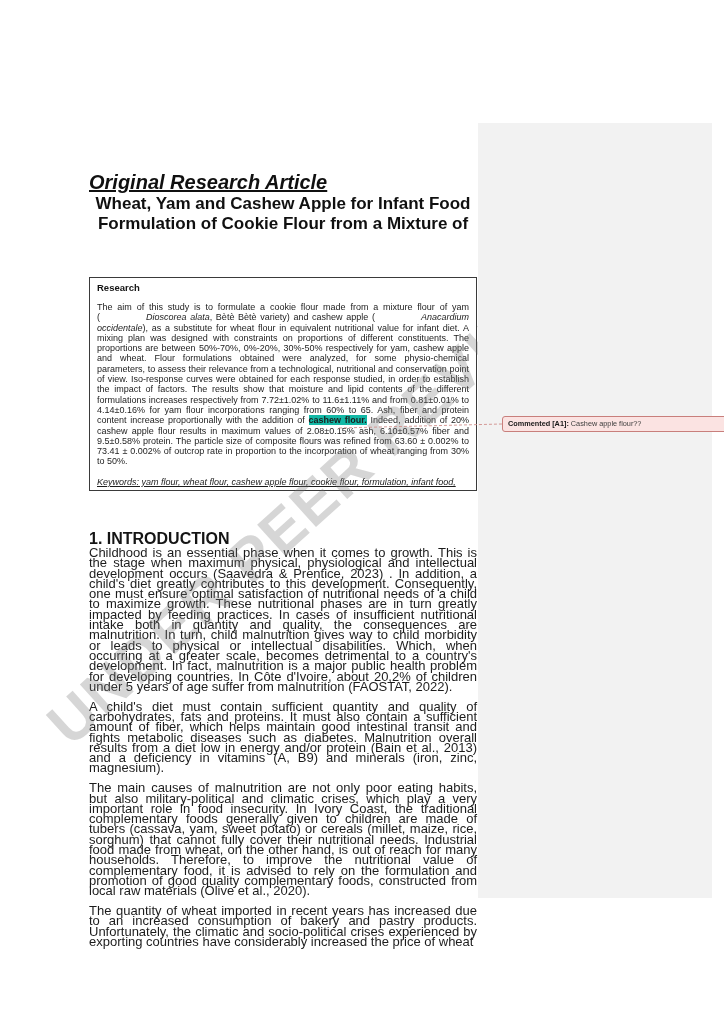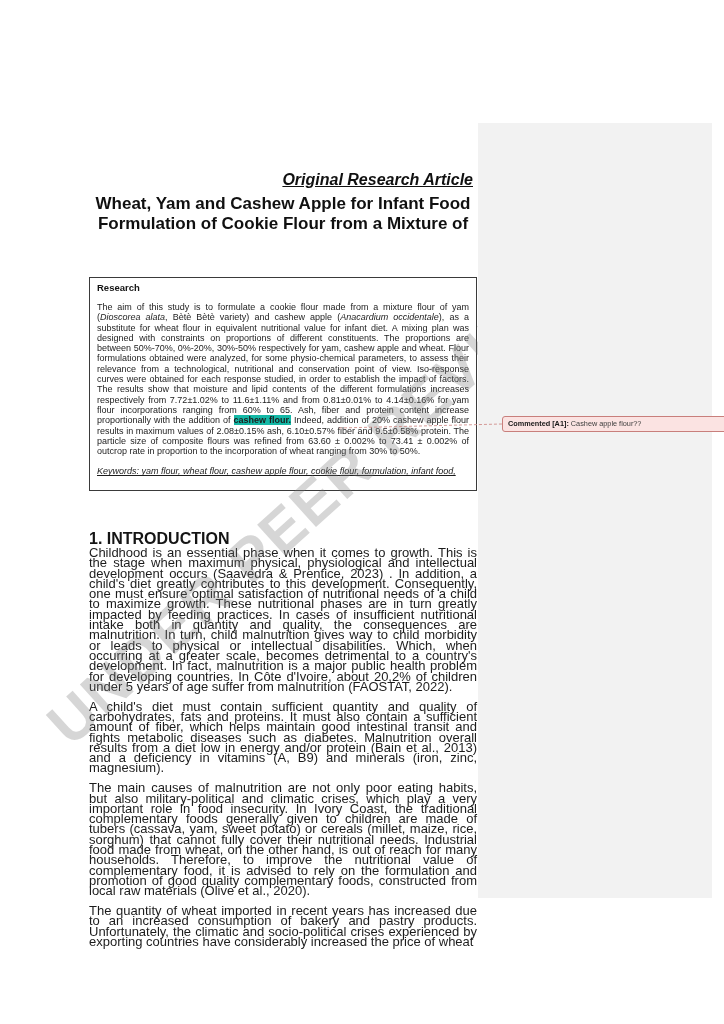--- a/index.html
+++ b/index.html
@@ -31,22 +31,22 @@
   }
   .content {
     position: absolute;
     left: 89px; top: 0;
     width: 388px;
     z-index: 1;
   }
   .article-type {
     position: absolute;
     top: 171px; left: 0; width: 384px;
-    text-align: right;
-    font-size: 16px; font-weight: bold; font-style: italic;
+    text-align: left;
+    font-size: 20px; font-weight: bold; font-style: italic;
     text-decoration: underline;
     color: #101010;
   }
   .article-title {
     position: absolute;
     top: 194px; left: 0; width: 388px;
     text-align: center;
     font-size: 17px; line-height: 20px; font-weight: bold;
     color: #101010;
   }
@@ -59,21 +59,21 @@
     padding: 4px 7px;
     overflow: hidden;
   }
   .abstract-heading { font-size: 9.5px; font-weight: bold; color: #141414; }
   .abstract-body {
     margin: 9px 0 0 0;
     font-size: 9px; line-height: 10.3px;
     text-align: justify;
   }
   .seg-n { }
-  .seg-i { font-style: italic; }
+  .seg-i { font-style: italic; margin-left: 46px; }
   .seg-h { background: #14b8a6; font-weight: bold; }
   .keywords {
     margin: 10px 0 0 0;
     font-size: 9px; line-height: 10.3px;
     font-style: italic;
     text-align: justify;
     text-decoration: underline;
   }
   .intro-heading {
     position: absolute;

